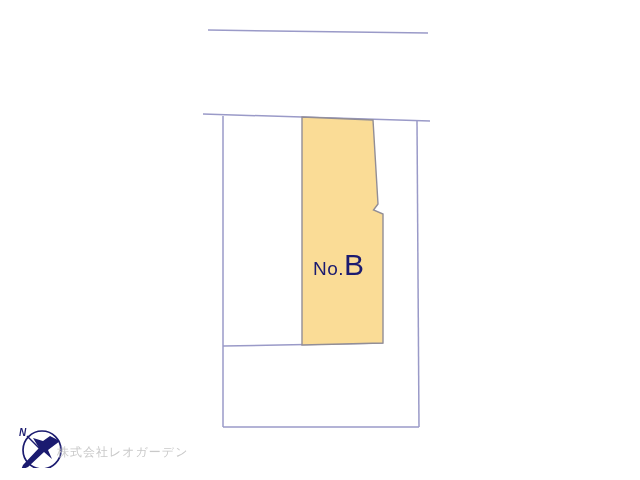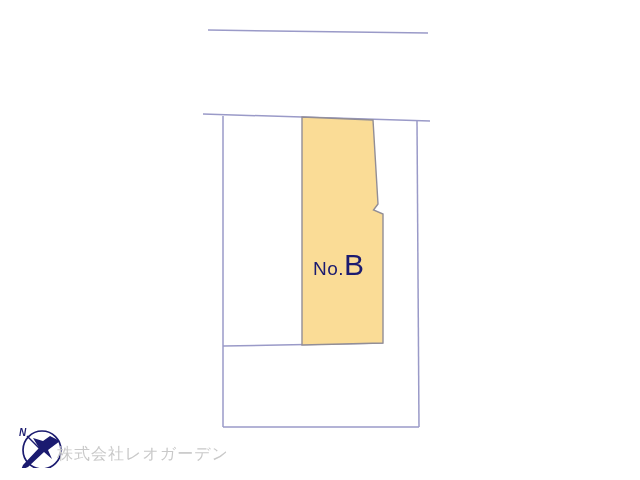--- a/index.html
+++ b/index.html
@@ -56,21 +56,21 @@
   #logo .north-n {
     font-size: 10px;
     font-style: italic;
     font-weight: bold;
     fill: var(--c-navy, #1b1b70);
   }
   #company-watermark {
     position: absolute;
     left: 57px;
     top: 444px;
-    font-size: 16px;
+    font-size: 12px;
     letter-spacing: 1px;
     color: var(--c-watermark, #c9c9c9);
     white-space: nowrap;
   }
 </style>
 </head>
 <body>
 
 <div id="stage">
 

